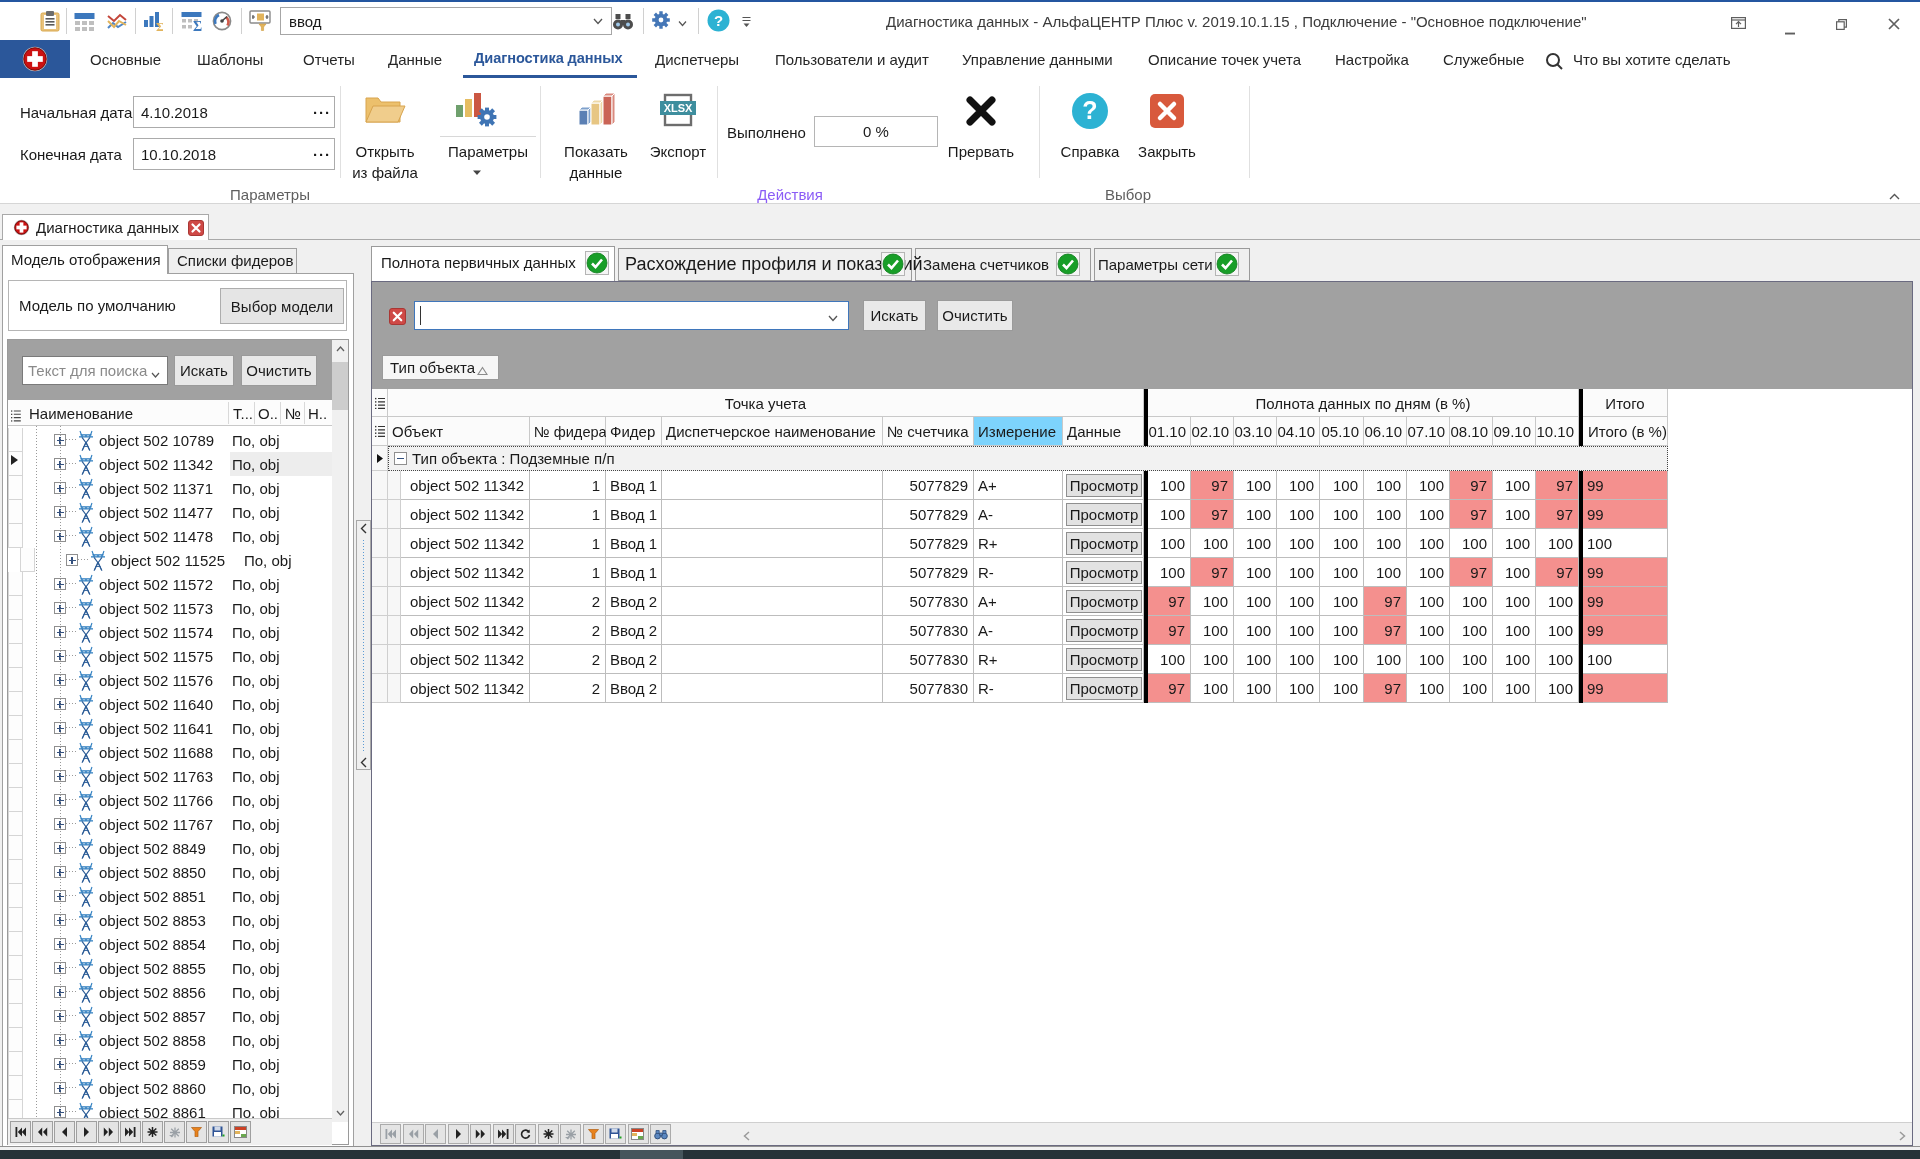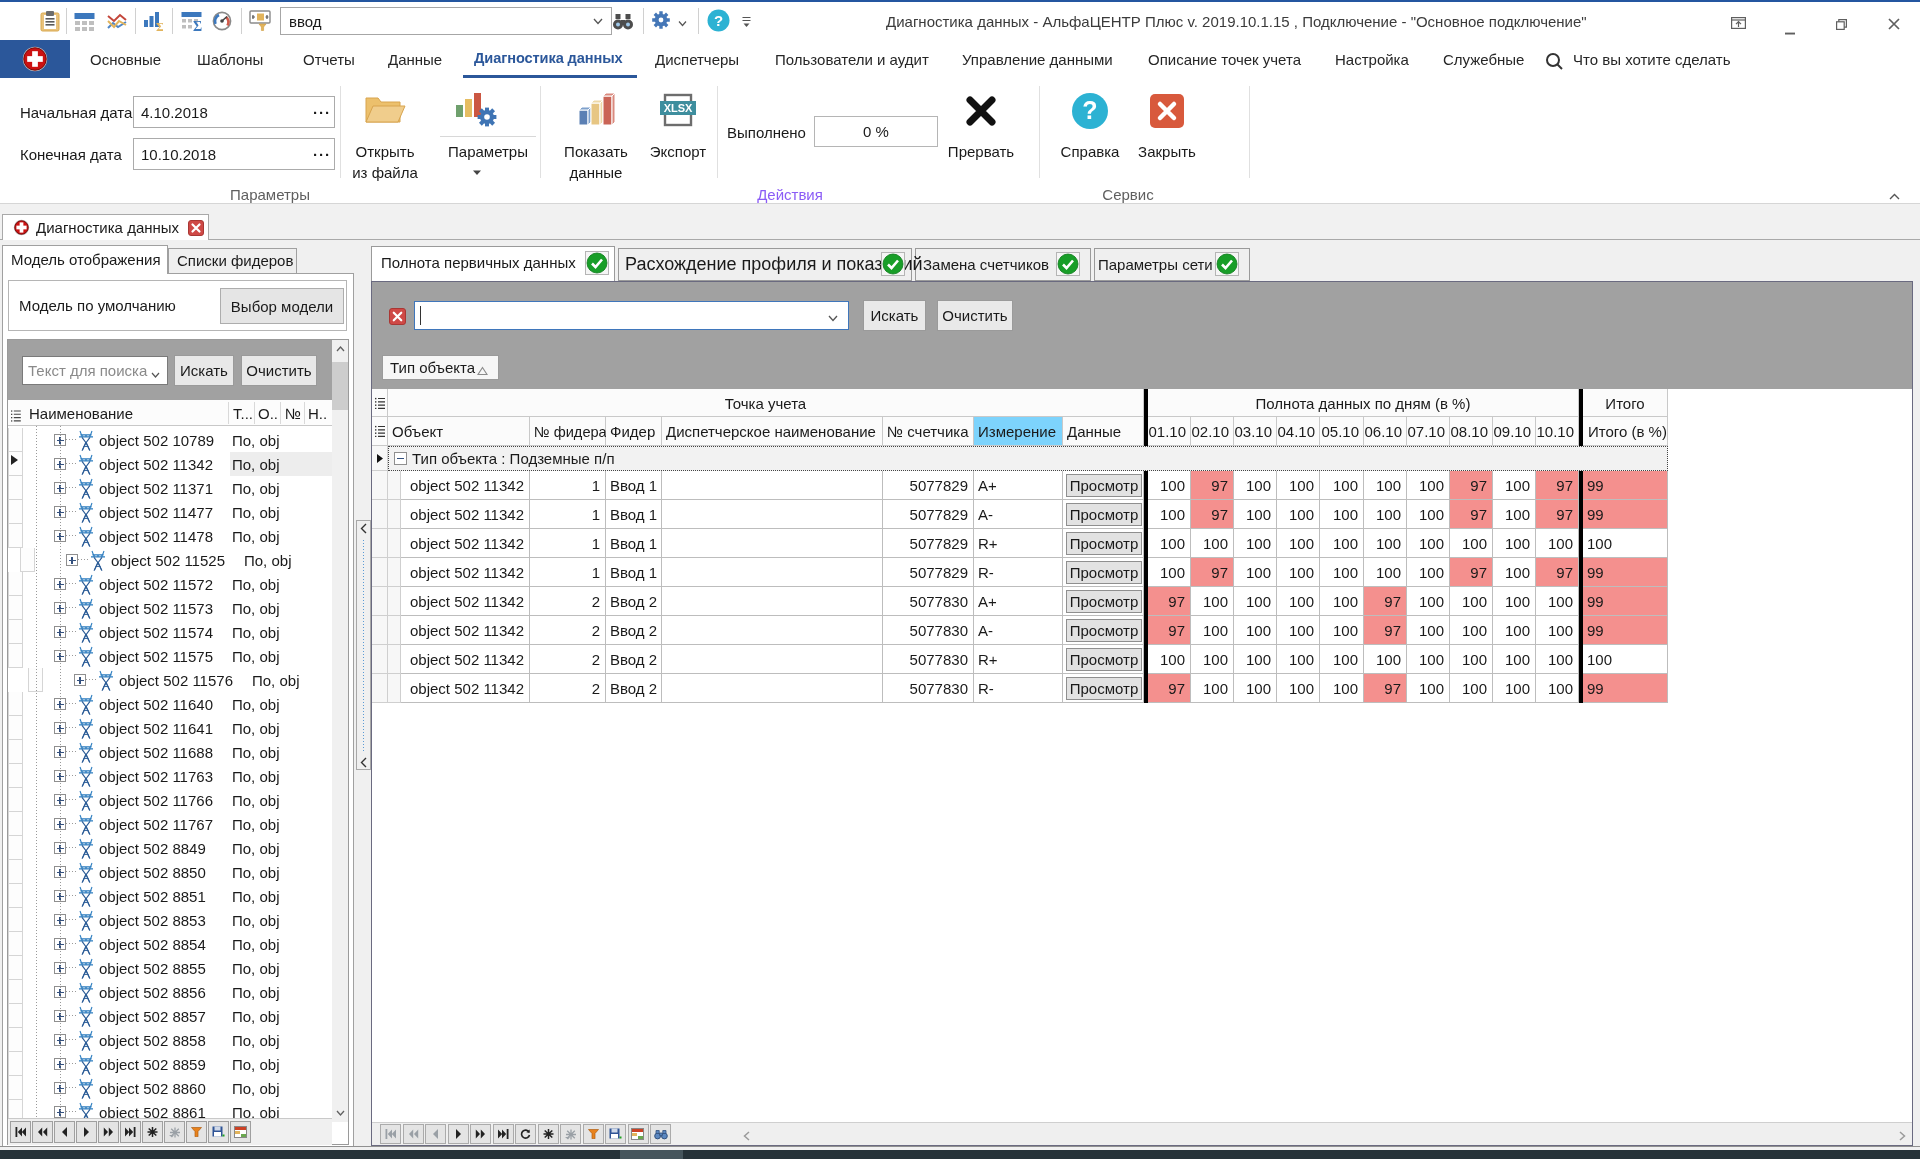--- a/index.html
+++ b/index.html
@@ -210,21 +210,21 @@
 <text x="19" y="27" text-anchor="middle" font-family="Liberation Sans" font-size="25" font-weight="bold" fill="#fff">?</text>
     </svg></div>
 <div style="position:absolute;left:1030px;top:140px;width:120px;height:22px;display:flex;align-items:center;justify-content:center;">Справка</div>
 <div style="position:absolute;left:1149px;top:93px;width:36px;height:36px;"><svg width="36" height="36" viewBox="0 0 36 36" style="">
 <rect x="1" y="1" width="34" height="34" rx="5" fill="#d8593c"></rect>
 <path d="M11 11 L25 25 M25 11 L11 25" stroke="#fff" stroke-width="4.5" stroke-linecap="round"></path>
     </svg></div>
 <div style="position:absolute;left:1107px;top:140px;width:120px;height:22px;display:flex;align-items:center;justify-content:center;">Закрыть</div>
 <div style="position:absolute;left:190px;top:185px;width:160px;height:18px;display:flex;align-items:center;justify-content:center;color:#5f5f5f;">Параметры</div>
 <div style="position:absolute;left:710px;top:185px;width:160px;height:18px;display:flex;align-items:center;justify-content:center;color:#8b5cf6;">Действия</div>
-<div style="position:absolute;left:1048px;top:185px;width:160px;height:18px;display:flex;align-items:center;justify-content:center;color:#5f5f5f;">Сервис</div>
+<div style="position:absolute;left:1048px;top:185px;width:160px;height:18px;display:flex;align-items:center;justify-content:center;color:#5f5f5f;">Выбор</div>
 <div style="position:absolute;left:1888px;top:188px;width:13px;height:10px;"><svg width="13" height="10" viewBox="0 0 13 10" style="">
       <path d="M2 7 L6.5 2.5 L11 7" stroke="#555" stroke-width="1.4" fill="none"></path>
     </svg></div>
 <div style="position:absolute;left:0px;top:204px;width:1920px;height:36px;background:#f1f1f1;"></div>
 <div style="position:absolute;left:0px;top:239px;width:1920px;height:1px;background:#a9a9a9;"></div>
 <div style="position:absolute;left:2px;top:214px;width:207px;height:26px;background:#fff;border:1px solid #a9a9a9;border-bottom:none;"></div>
 <div style="position:absolute;left:13px;top:219px;width:17px;height:17px;"><svg width="17" height="17" viewBox="0 0 17 17" style="">
 <circle cx="8.5" cy="8.5" r="7.7" fill="#b9b9b9"></circle>
 <circle cx="8.5" cy="8.5" r="6.7" fill="#cc1111" stroke="#7e0c0c" stroke-width="1"></circle>
 <rect x="3.4000000000000004" y="6.63" width="10.2" height="3.74" fill="#fff"></rect>
@@ -503,21 +503,21 @@
 <g stroke="#2b5c97" stroke-width="1.2" fill="none">
 <path d="M4 7.4 L7.8 12.5 L4.2 20.5"></path>
 <path d="M12 7.4 L8.2 12.5 L11.8 20.5"></path>
 <path d="M7.8 12.5 L11.8 20.5 M8.2 12.5 L4.2 20.5" stroke-width="1"></path>
 <path d="M5.6 16.5 L10.4 16.5" stroke-width="0.9"></path>
 </g>
         </svg></div>
       <div style="position:absolute;left:91px;top:0;height:24px;display:flex;align-items:center;">object 502 11575</div>
       <div style="position:absolute;left:224px;top:0;height:24px;display:flex;align-items:center;">По, obj</div>
     </div>
-    <div style="position:absolute;left:0;top:242px;width:324px;height:24px;margin-left:20px;">
+    <div style="position:absolute;left:0;top:242px;width:324px;height:24px;">
       <div style="position:absolute;left:0;top:0;width:15px;height:24px;background:#fdfdfd;border:1px solid #d5d5d5;border-top:none;"></div>
       <div style="position:absolute;left:46px;top:6px;width:12px;height:12px;background:#fff;border:1px solid #8f8f8f;"></div>
       <div style="position:absolute;left:48.5px;top:11.5px;width:7px;height:1.4px;background:#33507e;"></div>
       <div style="position:absolute;left:51.3px;top:8.7px;width:1.4px;height:7px;background:#33507e;"></div>
       <div style="position:absolute;left:58px;top:11px;width:12px;height:1px;background-image:repeating-linear-gradient(to right,#999 0 1px,transparent 1px 3px);"></div>
       <div style="position:absolute;left:70px;top:2px;width:16px;height:20px;"><svg width="16" height="21" viewBox="0 0 16 21" style="">
 <g stroke="#2e7ec0" stroke-width="1.1" fill="none">
 <path d="M3.5 5 L2 1 M12.5 5 L14 1"></path>
 <path d="M1 6.9 L15 6.9 M2.5 4.9 L13.5 4.9"></path>
 <path d="M3 4.9 L5 6.9 M5 4.9 L3 6.9 M7 4.9 L9 6.9 M9 4.9 L7 6.9 M11 4.9 L13 6.9 M13 4.9 L11 6.9" stroke-width="0.8"></path>

